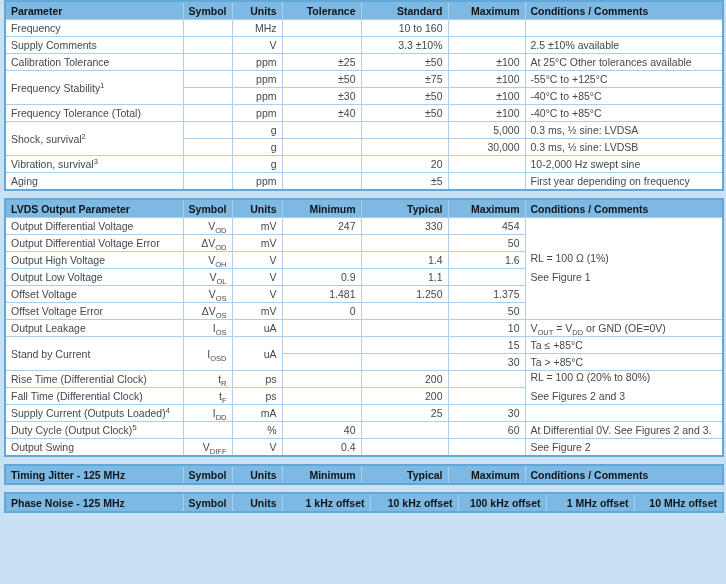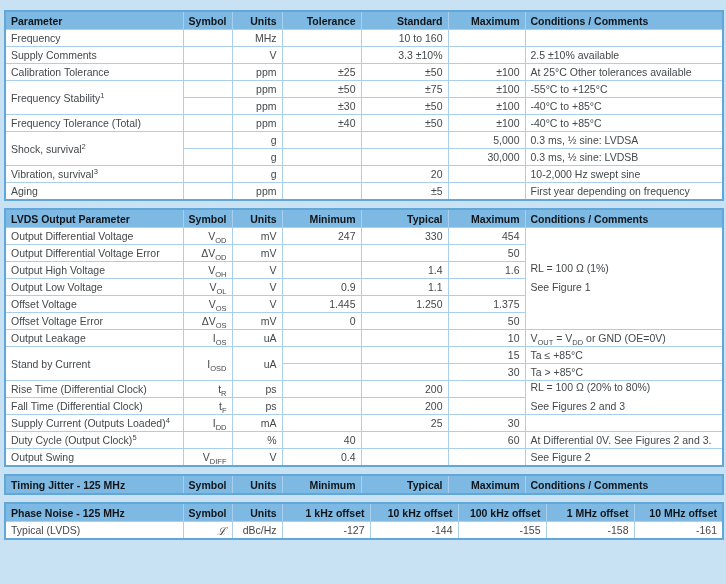--- a/index.html
+++ b/index.html
@@ -2,21 +2,21 @@
 <html><head>
 <meta charset="utf-8">
 <style>
   html,body{margin:0;padding:0;}
   body{
     width:726px;height:584px;overflow:hidden;
     background:#c9e2f3;
     font-family:"Liberation Sans", sans-serif;
     color:#44484b;
   }
-  .wrap{padding:10px 4px 0 4px;}
+  .wrap{padding:0 4px 0 4px;}
   table{
     border-collapse:collapse;
     table-layout:fixed;
     width:718px;
     background:#ffffff;
     border:2px solid #61a7d7;
     margin-bottom:7px;
   }
   th,td{
     border:1px solid #a9cfec;
@@ -221,21 +221,21 @@
       <td class="c"><span>V</span><sub>OL</sub></td>
       <td class="r">V</td>
       <td class="r">0.9</td>
       <td class="r">1.1</td>
       <td class="r"></td>
     </tr>
     <tr>
       <td class="l">Offset Voltage</td>
       <td class="c"><span>V</span><sub>OS</sub></td>
       <td class="r">V</td>
-      <td class="r">1.445</td>
+      <td class="r">1.481</td>
       <td class="r">1.250</td>
       <td class="r">1.375</td>
     </tr>
     <tr>
       <td class="l">Offset Voltage Error</td>
       <td class="c"><span>ΔV</span><sub>OS</sub></td>
       <td class="r">mV</td>
       <td class="r">0</td>
       <td class="r"></td>
       <td class="r">50</td>
@@ -352,26 +352,16 @@
         <tr>
       <th class="l">Phase Noise - 125 MHz</th>
       <th class="c">Symbol</th>
       <th class="c">Units</th>
       <th class="r">1 kHz offset</th>
       <th class="r">10 kHz offset</th>
       <th class="r">100 kHz offset</th>
       <th class="r">1 MHz offset</th>
       <th class="r">10 MHz offset</th>
     </tr>
-    <tr>
-      <td class="l">Typical (LVDS)</td>
-      <td class="c"><span class="scriptL">ℒ</span></td>
-      <td class="r">dBc/Hz</td>
-      <td class="r">-127</td>
-      <td class="r">-144</td>
-      <td class="r">-155</td>
-      <td class="r">-158</td>
-      <td class="r">-161</td>
-    </tr>
   </tbody>
     </table>
 
 </div>
 
 </body></html>

